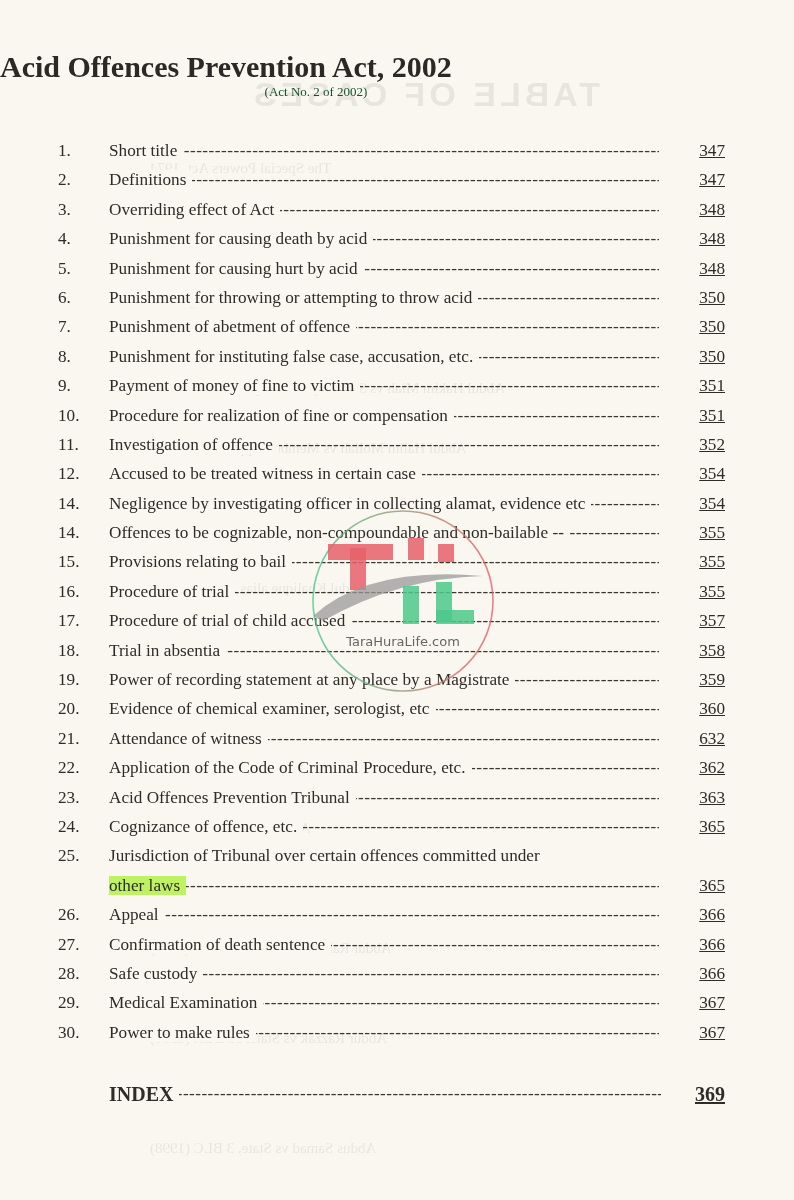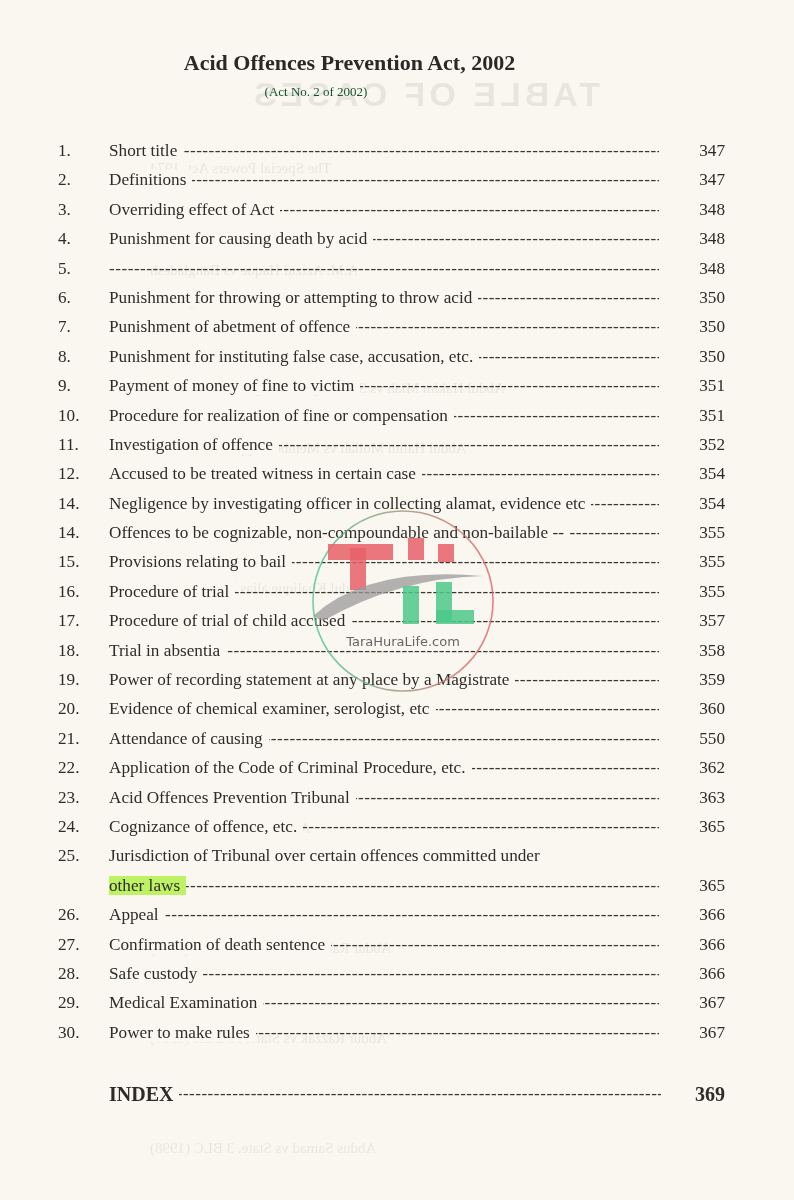--- a/index.html
+++ b/index.html
@@ -40,22 +40,21 @@
       left: 150px;
       font-size: 15px;
       white-space: nowrap;
       transform: scaleX(-1);
     }
     .title {
       position: absolute;
       top: 50px;
       left: 0;
       width: 699px;
-      text-align: center;
-      font-size: 22px;
+      font-size: 30px;
       font-weight: bold;
       color: #2b2826;
     }
     .subtitle {
       position: absolute;
       top: 84px;
       left: 0;
       width: 632px;
       text-align: center;
       font-size: 13px;
@@ -103,20 +102,21 @@
       width: 550px;
       overflow: hidden;
       white-space: nowrap;
       letter-spacing: 0.5px;
       color: #3a3632;
     }
     .page {
       position: absolute;
       right: 69px;
       top: 0;
+      text-decoration: underline;
     }
     .wrap-text {
       position: absolute;
       left: 109px;
       top: 0;
       width: 552px;
       white-space: normal;
       text-align: justify;
       text-align-last: left;
       line-height: 29.4px;
@@ -208,20 +208,21 @@
     </div>
     <div class="row">
       <div class="num">4.</div>
       <div class="leader">-----------------------------------------------------------------------------------------------------------------------</div>
       <div class="text"><span class="t">Punishment for causing death by acid</span></div>
       <div class="page">348</div>
     </div>
     <div class="row">
       <div class="num">5.</div>
       <div class="leader">-----------------------------------------------------------------------------------------------------------------------</div>
+      <div class="text"><span class="t">Punishment for causing hurt by acid </span></div>
       <div class="page">348</div>
     </div>
     <div class="row">
       <div class="num">6.</div>
       <div class="leader">-----------------------------------------------------------------------------------------------------------------------</div>
       <div class="text"><span class="t">Punishment for throwing or attempting to throw acid </span></div>
       <div class="page">350</div>
     </div>
     <div class="row">
       <div class="num">7.</div>
@@ -303,22 +304,22 @@
     </div>
     <div class="row">
       <div class="num">20.</div>
       <div class="leader">-----------------------------------------------------------------------------------------------------------------------</div>
       <div class="text"><span class="t">Evidence of chemical examiner, serologist, etc</span></div>
       <div class="page">360</div>
     </div>
     <div class="row">
       <div class="num">21.</div>
       <div class="leader">-----------------------------------------------------------------------------------------------------------------------</div>
-      <div class="text"><span class="t">Attendance of causing</span></div>
-      <div class="page">550</div>
+      <div class="text"><span class="t">Attendance of witness</span></div>
+      <div class="page">632</div>
     </div>
     <div class="row">
       <div class="num">22.</div>
       <div class="leader">-----------------------------------------------------------------------------------------------------------------------</div>
       <div class="text"><span class="t">Application of the Code of Criminal Procedure, etc.</span></div>
       <div class="page">362</div>
     </div>
     <div class="row">
       <div class="num">23.</div>
       <div class="leader">-----------------------------------------------------------------------------------------------------------------------</div>

